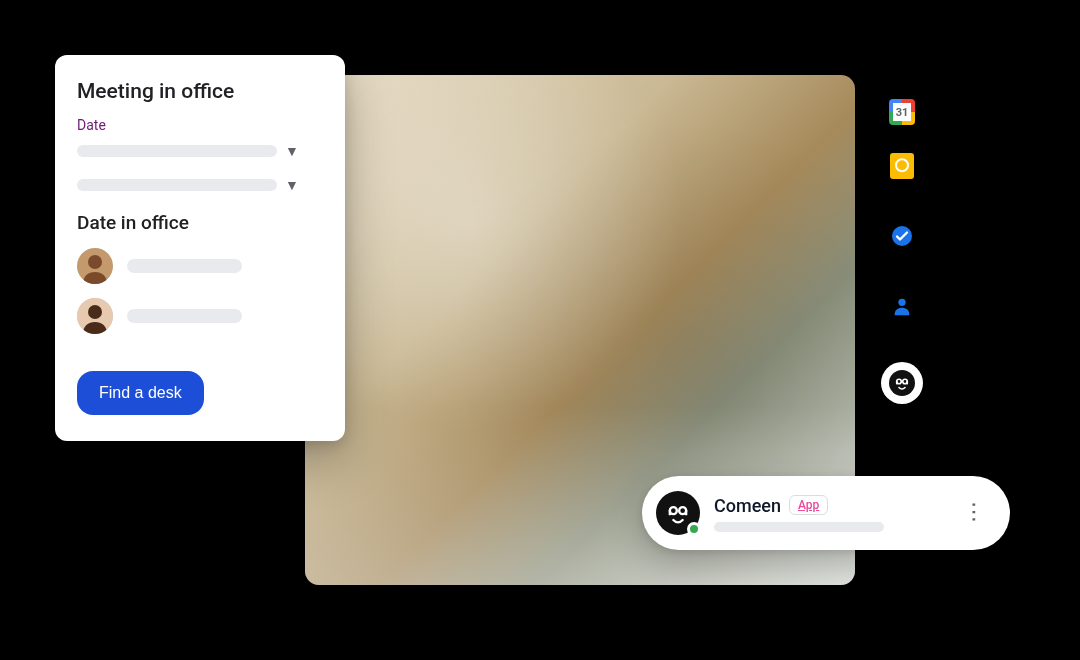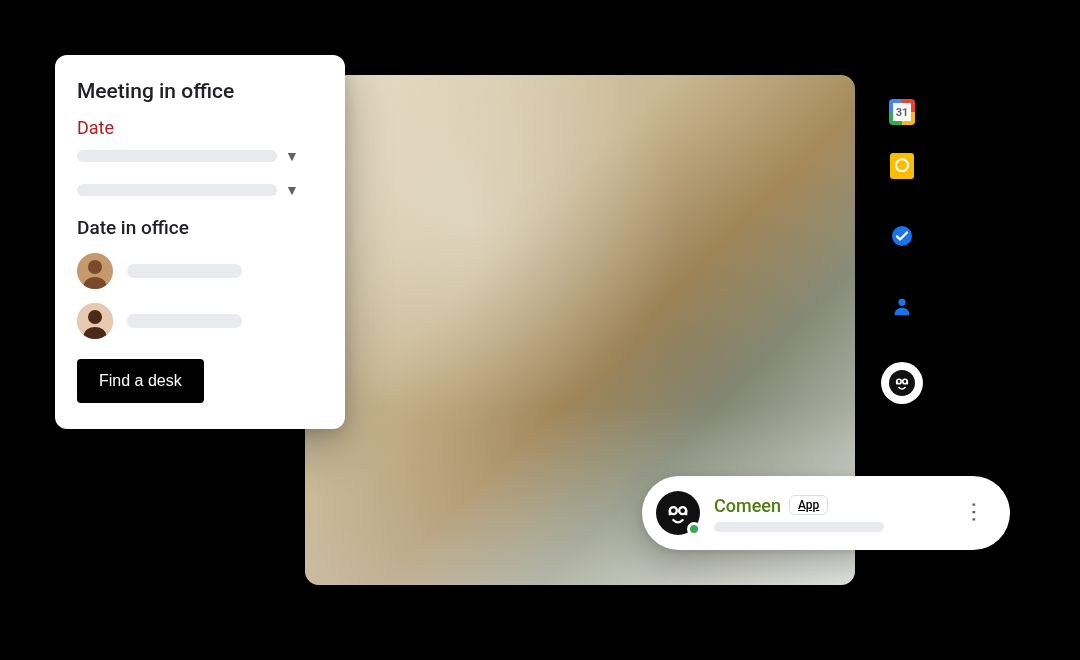--- a/index.html
+++ b/index.html
@@ -38,22 +38,22 @@
     padding: 24px 22px 26px;
     color: #202124;
   }
   .card h2 {
     font-size: 21px;
     font-weight: 500;
     letter-spacing: 0;
     margin-bottom: 14px;
   }
   .label {
-    font-size: 18px;
-    color: #b91c1c;
+    font-size: 14px;
+    color: #701a75;
     margin-bottom: 10px;
   }
   .select {
     display: flex; align-items: center; gap: 8px;
     margin-bottom: 18px;
     cursor: pointer;
   }
   .select .bar {
     flex: 0 0 auto;
     width: 200px; height: 12px;
@@ -71,25 +71,25 @@
     width: 36px; height: 36px; border-radius: 50%;
     background: #d7ccc8;
     box-shadow: inset 0 0 0 1px rgba(0,0,0,0.05);
     display: flex; align-items: center; justify-content: center;
     overflow: hidden;
   }
   .avatar svg { width: 36px; height: 36px; }
   .team-bar { width: 115px; height: 14px; background: #e8eaed; border-radius: 999px; }
 
   .cta {
-    margin-top: 6px;
+    margin-top: 23px;
     display: inline-flex; align-items: center; justify-content: center;
-    background: #000000; color: #fff;
+    background: #1d4ed8; color: #fff;
     font-size: 16px; font-weight: 500;
-    border: none; border-radius: 4px;
+    border: none; border-radius: 16px;
     padding: 13px 22px;
     cursor: pointer;
   }
 
   
   .rail {
     position: absolute;
     left: 880px; top: 82px;
     width: 44px;
     display: flex; flex-direction: column; align-items: center; gap: 42px;
@@ -130,23 +130,23 @@
   .chip .avatar-wrap { position: relative; width: 44px; height: 44px; flex: 0 0 auto; }
   .chip .avatar-wrap .comeen-logo { width:44px; height:44px; }
   .chip .avatar-wrap .comeen-logo svg { width:28px; height:28px; }
   .presence {
     position:absolute; right:-1px; bottom:-1px;
     width:14px; height:14px; border-radius:50%;
     background:#34a853; border:3px solid #fff;
   }
   .chip .body { margin-left: 14px; flex:1; min-width:0; }
   .chip .row1 { display:flex; align-items:center; gap:8px; }
-  .chip .name { font-size:18px; font-weight:500; color:#4d7c0f; }
+  .chip .name { font-size:18px; font-weight:500; color:#0f172a; }
   .badge {
-    font-size:12px; font-weight:500; color:#000000;
+    font-size:12px; font-weight:500; color:#ec4899;
     background:#fff; border:1px solid #dadce0; border-radius:6px;
     padding:2px 8px;
     text-decoration:underline;
   }
   .chip .sub { margin-top:6px; width:170px; height:10px; background:#e8eaed; border-radius:999px; }
   .chip .more { color:#5f6368; font-size:22px; line-height:1; letter-spacing:2px; transform: rotate(90deg); cursor:pointer; padding:6px; }
 </style>
 </head>
 <body>
 

